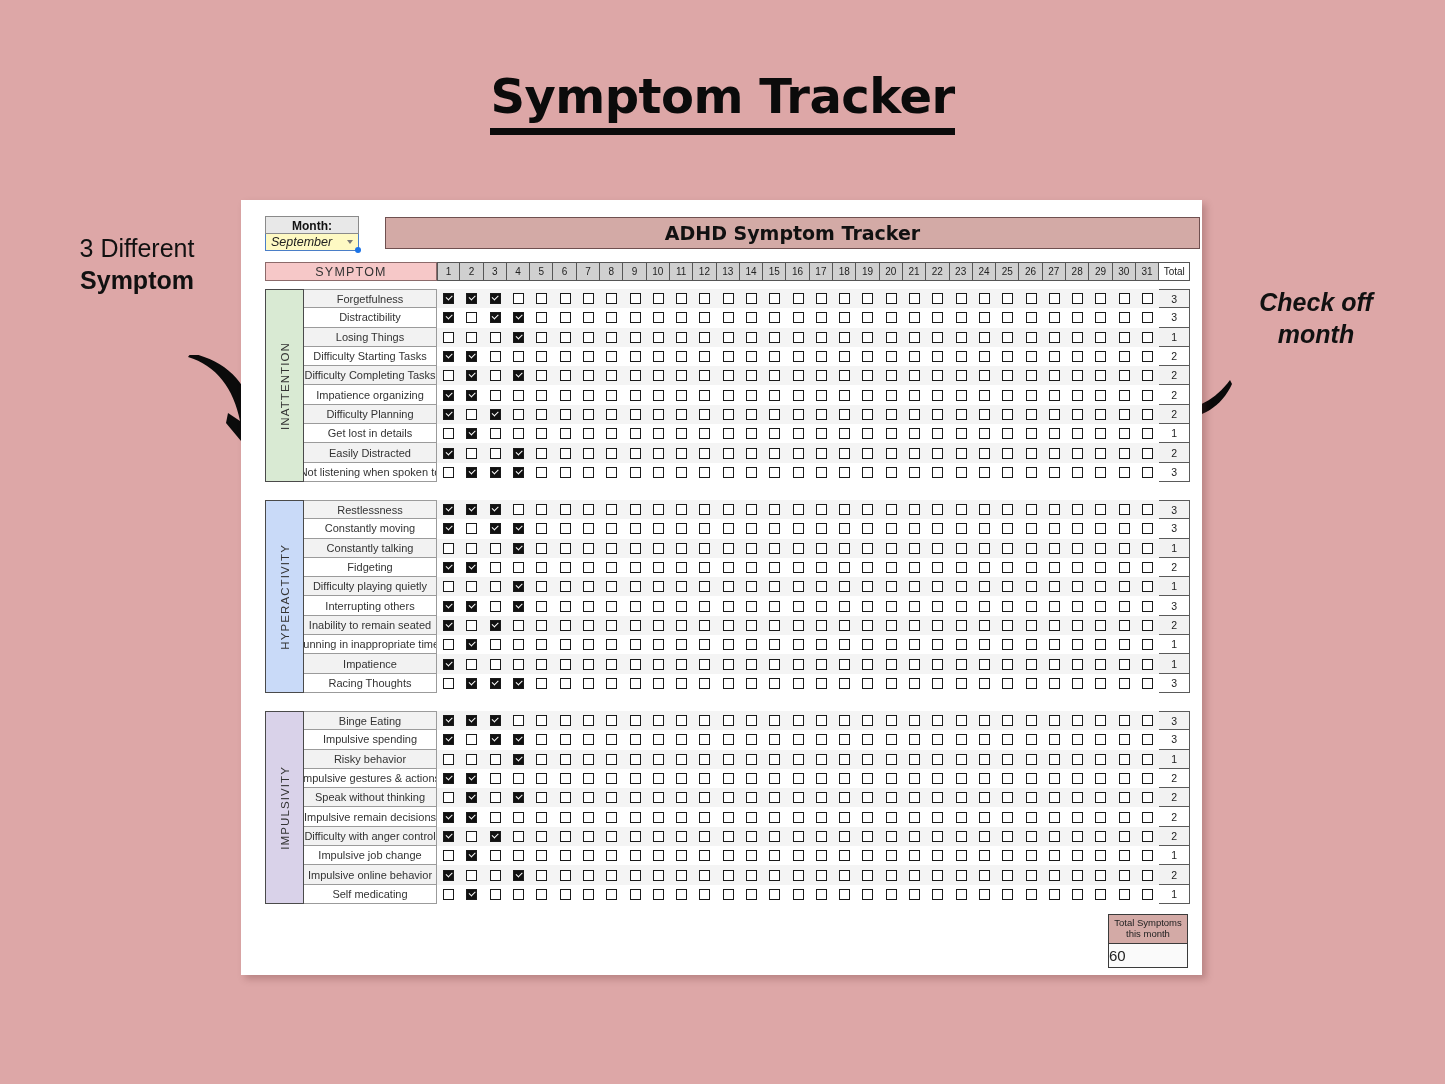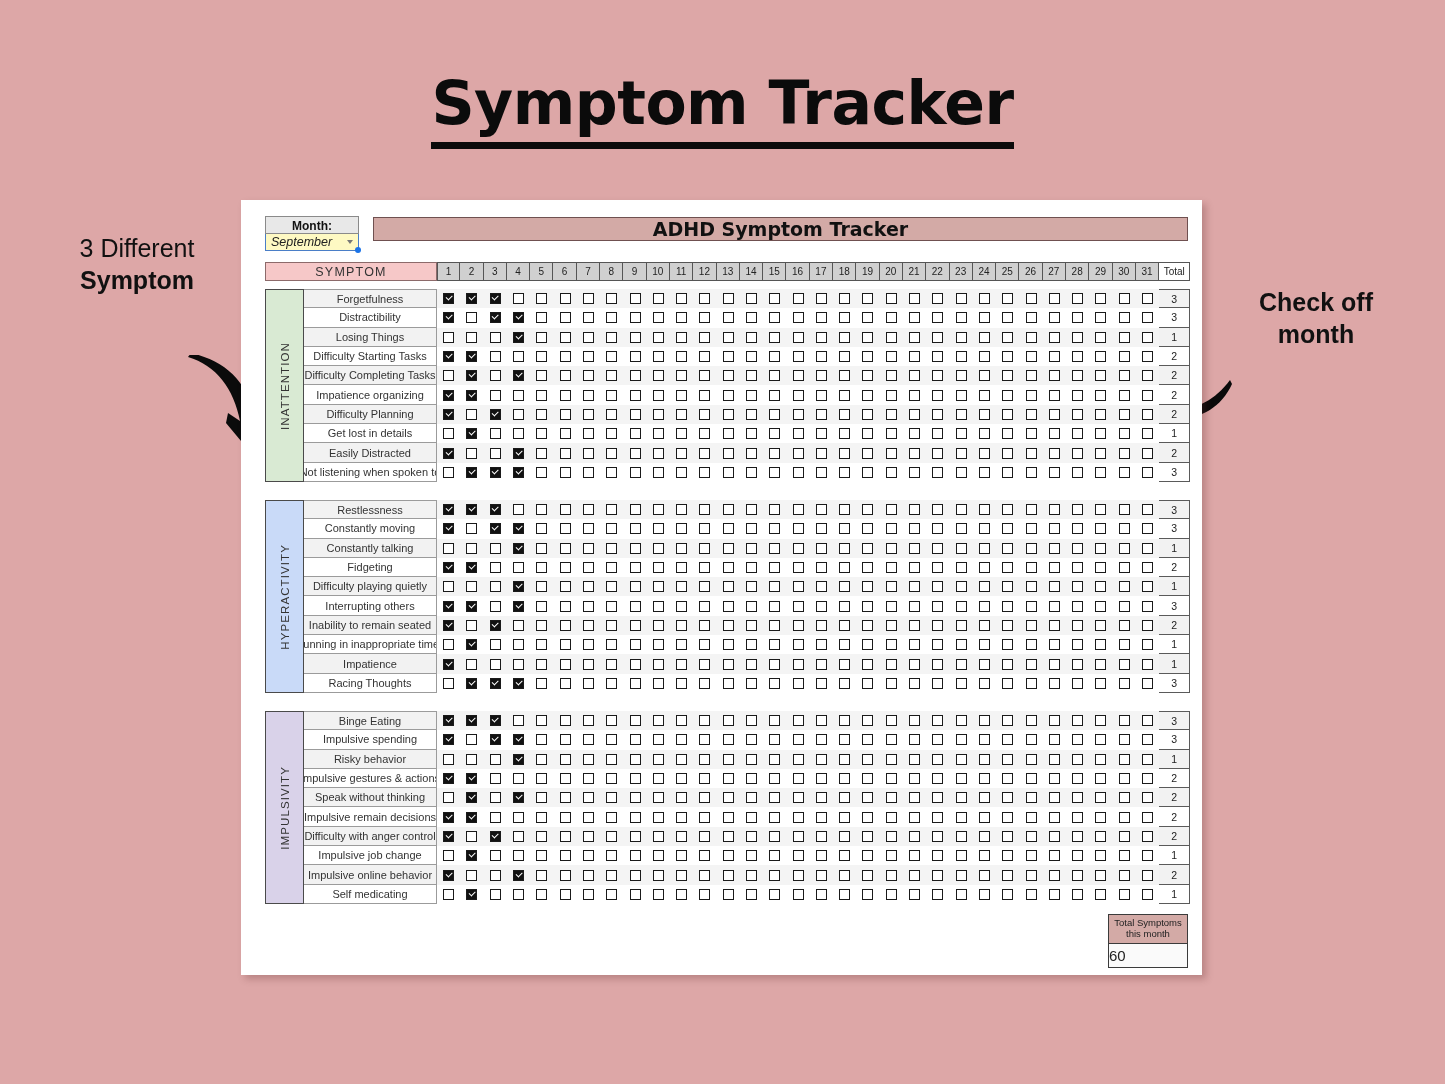--- a/index.html
+++ b/index.html
@@ -9,33 +9,33 @@
     background:#dda7a7;
     font-family:"Liberation Sans", sans-serif;
     overflow:hidden;
     position:relative;
   }
 
   
   #page-title {
     position:absolute; top:68px; left:0; width:1445px;
     text-align:center;
-    font-size:60px; font-weight:bold; color:#0b0b0b;
+    font-size:48px; font-weight:bold; color:#0b0b0b;
     letter-spacing:-0.5px;
     font-family:"DejaVu Sans", sans-serif;
   }
   #page-title span {
     border-bottom:7px solid #0b0b0b;
     padding-bottom:4px;
   }
 
   
   .annot { position:absolute; color:#111; line-height:1.28; }
   #annot-left { left:32px; top:232px; width:210px; text-align:center; font-size:25px; }
-  #annot-right { left:1196px; top:286px; width:240px; text-align:center; font-size:25px; }
+  #annot-right { left:1196px; top:286px; width:240px; text-align:center; font-size:25px;font-style:italic; }
   .annot .b { font-weight:bold; display:block; }
   .annot .n { font-weight:normal; display:block; }
 
   .arrow { position:absolute; }
   #arrow-left { left:182px; top:355px; }
   #arrow-right { left:1140px; top:378px; }
 
   
   #sheet {
     position:absolute; left:241px; top:200px;
@@ -66,22 +66,22 @@
     width:0;height:0;border-left:3.5px solid transparent;
     border-right:3.5px solid transparent;border-top:4px solid #777;
   }
   #month-handle {
     position:absolute; right:-3px; bottom:-3px;
     width:6px;height:6px;border-radius:50%;background:#1a73e8;
   }
 
   
   #title-bar {
-    position:absolute; left:132px; top:17px;
-    width:815px; height:24px;
+    position:absolute; left:144px; top:17px;
+    width:815px; height:32px;
     background:#d3aaa6; border:1px solid #6f5050;
     display:flex; align-items:center; justify-content:center;
     font-size:19px; font-weight:bold; color:#111;
     font-family:"DejaVu Sans", sans-serif;
   }
 
   
   .hdr-row { position:absolute; left:24px; top:62px; display:flex; height:19px; }
   #symptom-head {
     width:172px; background:#f6c8c8; border:1px solid #8c6a6a;

